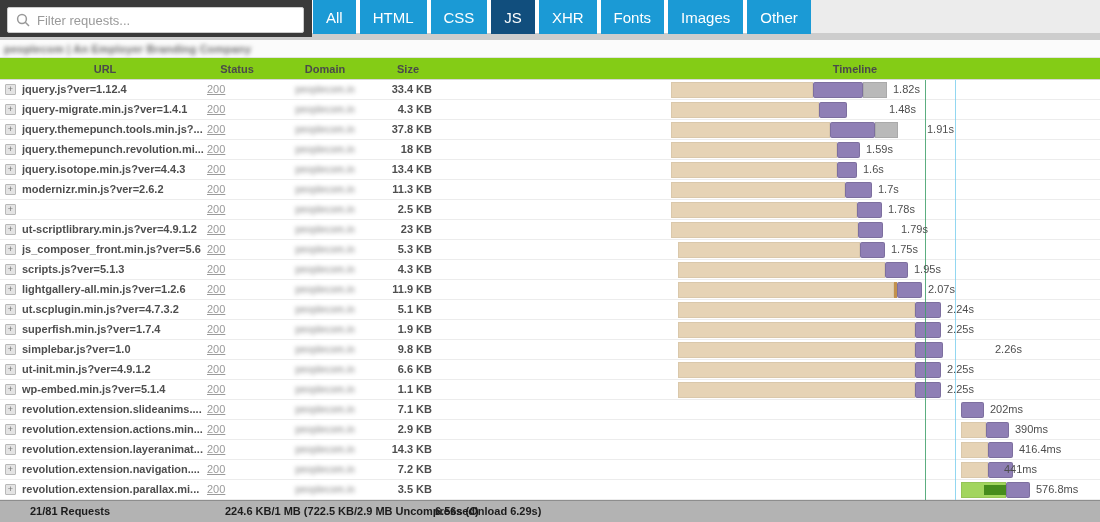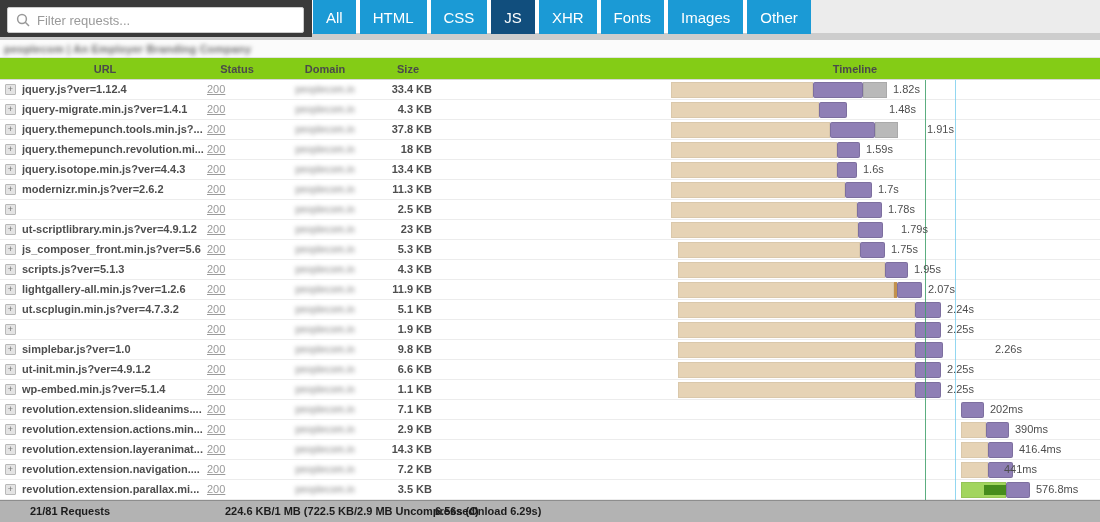--- a/index.html
+++ b/index.html
@@ -242,20 +242,21 @@
       <div class="cell url">ut.scplugin.min.js?ver=4.7.3.2</div>
       <div class="cell status">200</div>
       <div class="cell domain blurred">peoplecom.in</div>
       <div class="cell size">5.1 KB</div>
       <div class="seg seg-wait" style="left: 678px; width: 237px;"></div>
       <div class="seg seg-receive" style="left: 915px; width: 26px;"></div>
       <div class="tl-label" style="left: 947px;">2.24s</div>
     </div>
     <div class="req-row">
       <div class="expander">+</div>
+      <div class="cell url">superfish.min.js?ver=1.7.4</div>
       <div class="cell status">200</div>
       <div class="cell domain blurred">peoplecom.in</div>
       <div class="cell size">1.9 KB</div>
       <div class="seg seg-wait" style="left: 678px; width: 237px;"></div>
       <div class="seg seg-receive" style="left: 915px; width: 26px;"></div>
       <div class="tl-label" style="left: 947px;">2.25s</div>
     </div>
     <div class="req-row">
       <div class="expander">+</div>
       <div class="cell url">simplebar.js?ver=1.0</div>

